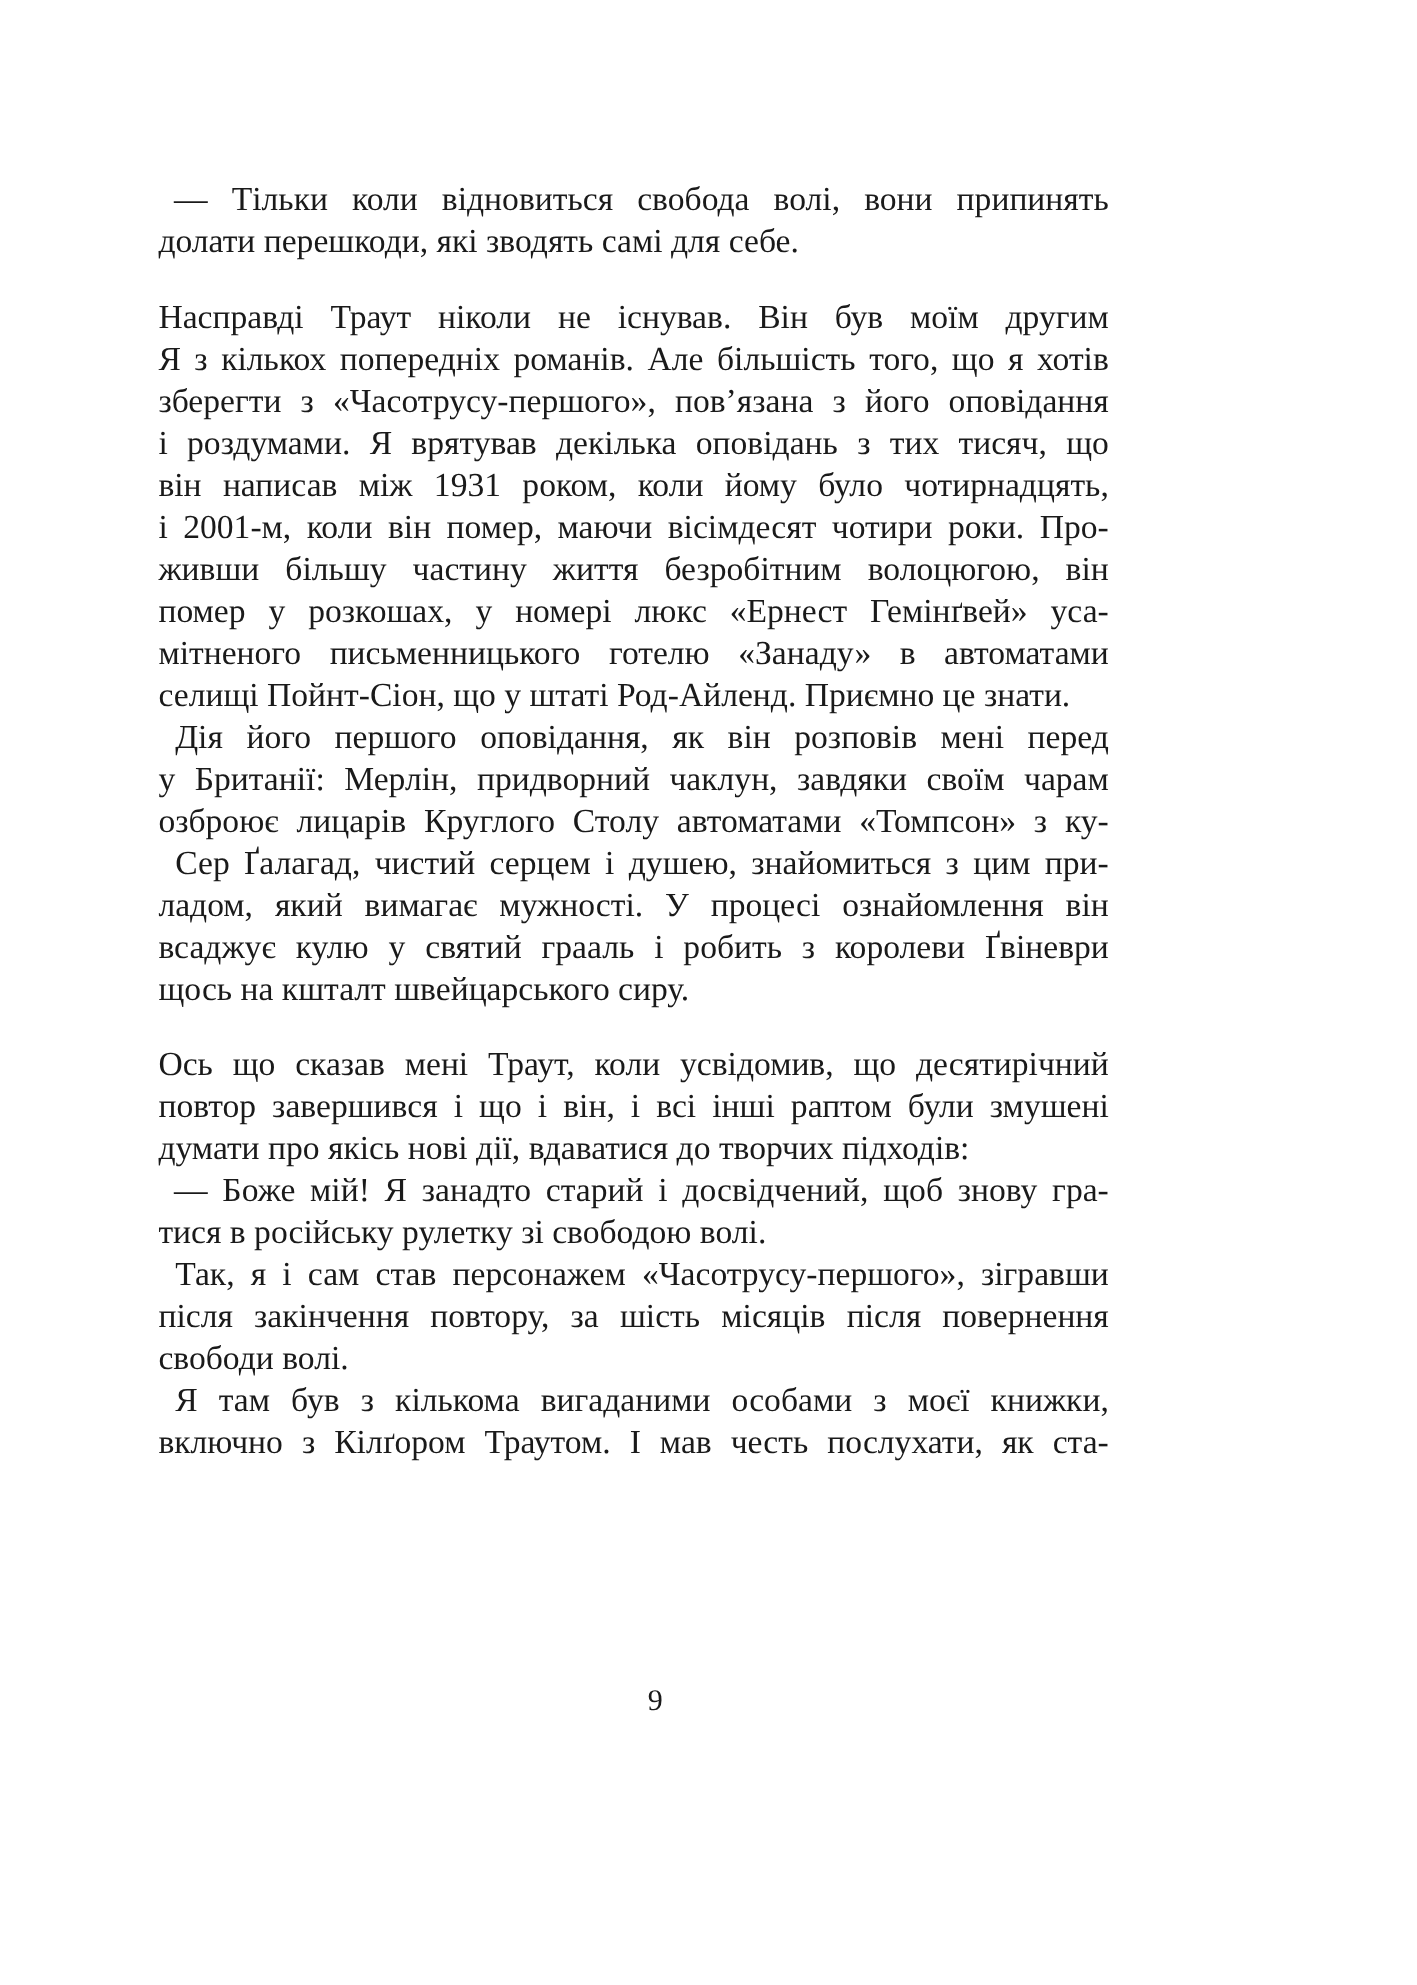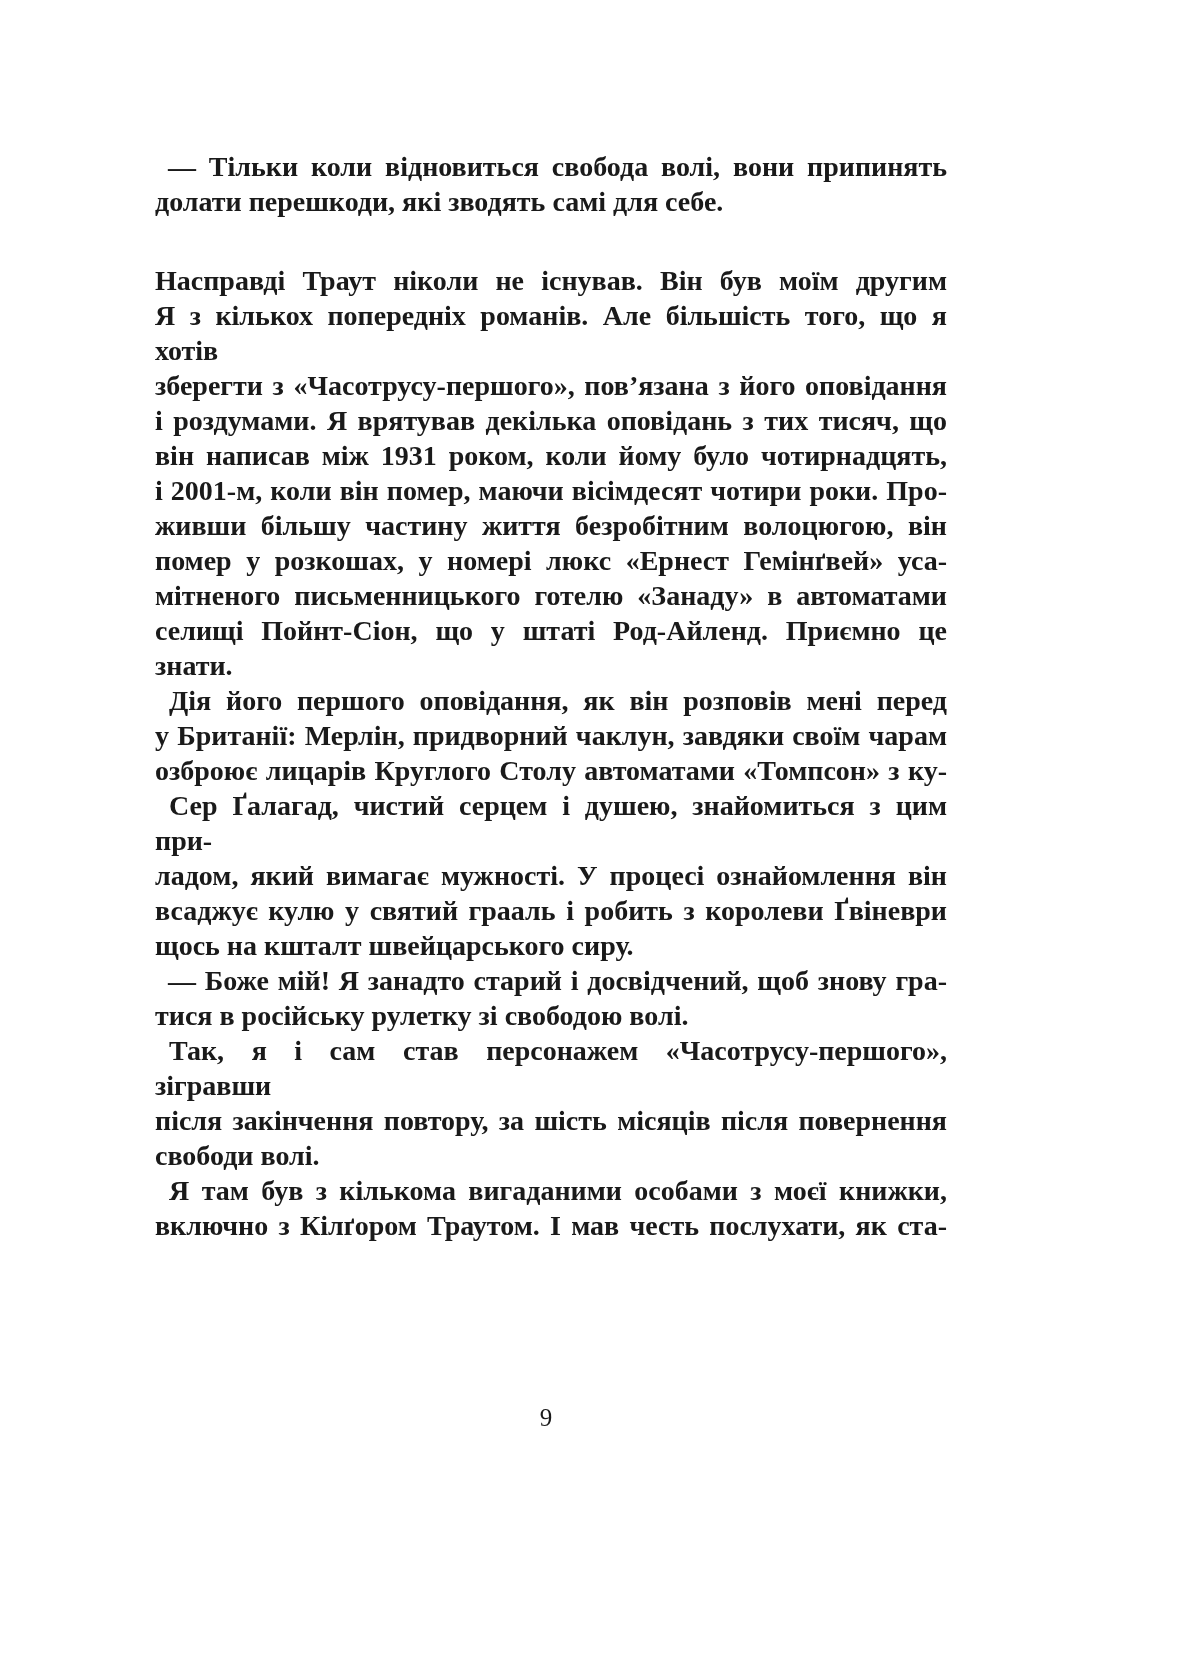--- a/index.html
+++ b/index.html
@@ -10,29 +10,28 @@
     position: relative;
     width: 1181px;
     height: 1654px;
     background: #ffffff;
     font-family: "Liberation Serif", "DejaVu Serif", serif;
     color: #1a1a1a;
     overflow: hidden;
   }
   .text-block {
     position: absolute;
-    left: 155px;
+    left: 132px;
     top: 149px;
     width: 792px;
     font-size: 28px;
     line-height: 35px;
-    font-weight: bold;
   }
   .para { margin: 0; padding: 0; }
-  .para.gap { margin-top: 44px; }
+  .para.gap { margin-top: 28px; }
   .line {
     text-align: justify;
     text-align-last: justify;
   }
   .line.last {
     text-align-last: left;
   }
   .para.indent > .line:first-child { text-indent: 14px; }
   .para.dialogue > .line:first-child { text-indent: 13px; }
   .page-number {
@@ -70,20 +69,25 @@
         <div class="line">Дія його першого оповідання, як він розповів мені перед</div>
         <div class="line">у Британії: Мерлін, придворний чаклун, завдяки своїм чарам</div>
         <div class="line">озброює лицарів Круглого Столу автоматами «Томпсон» з ку-</div>
       </div>
       <div class="para indent">
         <div class="line">Сер Ґалагад, чистий серцем і душею, знайомиться з цим при-</div>
         <div class="line">ладом, який вимагає мужності. У процесі ознайомлення він</div>
         <div class="line">всаджує кулю у святий грааль і робить з королеви Ґвіневри</div>
         <div class="line last">щось на кшталт швейцарського сиру.</div>
       </div>
+      <div class="para plain gap">
+        <div class="line">Ось що сказав мені Траут, коли усвідомив, що десятирічний</div>
+        <div class="line">повтор завершився і що і він, і всі інші раптом були змушені</div>
+        <div class="line last">думати про якісь нові дії, вдаватися до творчих підходів:</div>
+      </div>
       <div class="para dialogue">
         <div class="line">— Боже мій! Я занадто старий і досвідчений, щоб знову гра-</div>
         <div class="line last">тися в російську рулетку зі свободою волі.</div>
       </div>
       <div class="para indent">
         <div class="line">Так, я і сам став персонажем «Часотрусу-першого», зігравши</div>
         <div class="line">після закінчення повтору, за шість місяців після повернення</div>
         <div class="line last">свободи волі.</div>
       </div>
       <div class="para indent">

